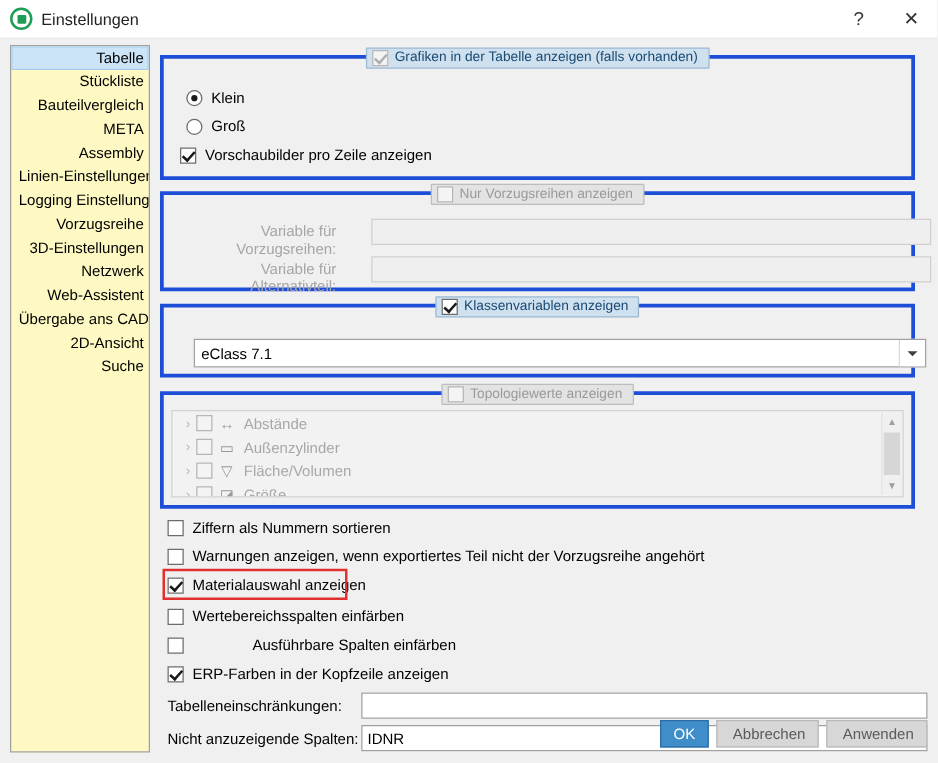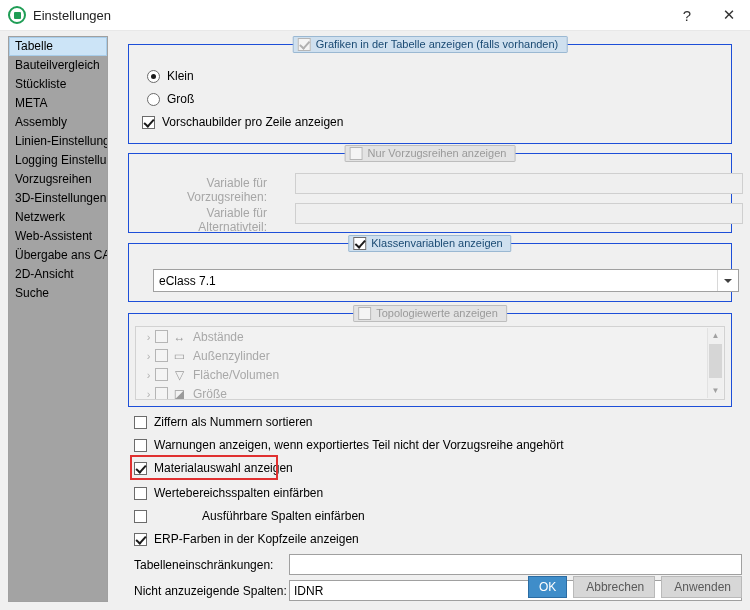--- a/index.html
+++ b/index.html
@@ -76,26 +76,27 @@
     position: absolute;
     left: 0;
     top: 30px;
     right: 0;
     bottom: 0;
   }
   .sidebar {
     position: absolute;
     left: 8px;
     top: 6px;
-    width: 100px;
+    width: 112px;
     height: 566px;
-    background: #a3a3a3;
+    background: #fef9c3;
     border: 1px solid #a0a0a0;
     box-sizing: border-box;
     overflow: hidden;
+    text-align: right;
   }
   .side-item {
     padding: 2px 4px 2px 6px;
     font-size: 12px;
     line-height: 15px;
     white-space: nowrap;
     color: #000;
   }
   .side-item.selected {
     background: #cce4f7;
@@ -107,21 +108,21 @@
     position: absolute;
     left: 128px;
     top: 6px;
     right: 8px;
     bottom: 0;
   }
 
   
   .group {
     position: absolute;
-    border: 1px solid #1d4ed8;
+    border: 3px solid #1d4ed8;
     background: #f0f0f0;
     box-sizing: border-box;
   }
   .group-header {
     position: absolute;
     top: -9px;
     left: 50%;
     transform: translateX(-50%);
     background: #cfe0ef;
     border: 1px solid #9ab8d2;
@@ -346,27 +347,27 @@
     <div class="title-buttons">
       <div class="title-btn">?</div>
       <div class="title-btn close">✕</div>
     </div>
   </div>
 
   <div class="content">
 
     <div class="sidebar">
       <div class="side-item selected">Tabelle</div>
+      <div class="side-item">Stückliste</div>
       <div class="side-item">Bauteilvergleich</div>
-      <div class="side-item">Stückliste</div>
       <div class="side-item">META</div>
       <div class="side-item">Assembly</div>
       <div class="side-item">Linien-Einstellungen</div>
       <div class="side-item">Logging Einstellungen</div>
-      <div class="side-item">Vorzugsreihen</div>
+      <div class="side-item">Vorzugsreihe</div>
       <div class="side-item">3D-Einstellungen</div>
       <div class="side-item">Netzwerk</div>
       <div class="side-item">Web-Assistent</div>
       <div class="side-item">Übergabe ans CAD</div>
       <div class="side-item">2D-Ansicht</div>
       <div class="side-item">Suche</div>
     </div>
 
     <div class="panel">
 

